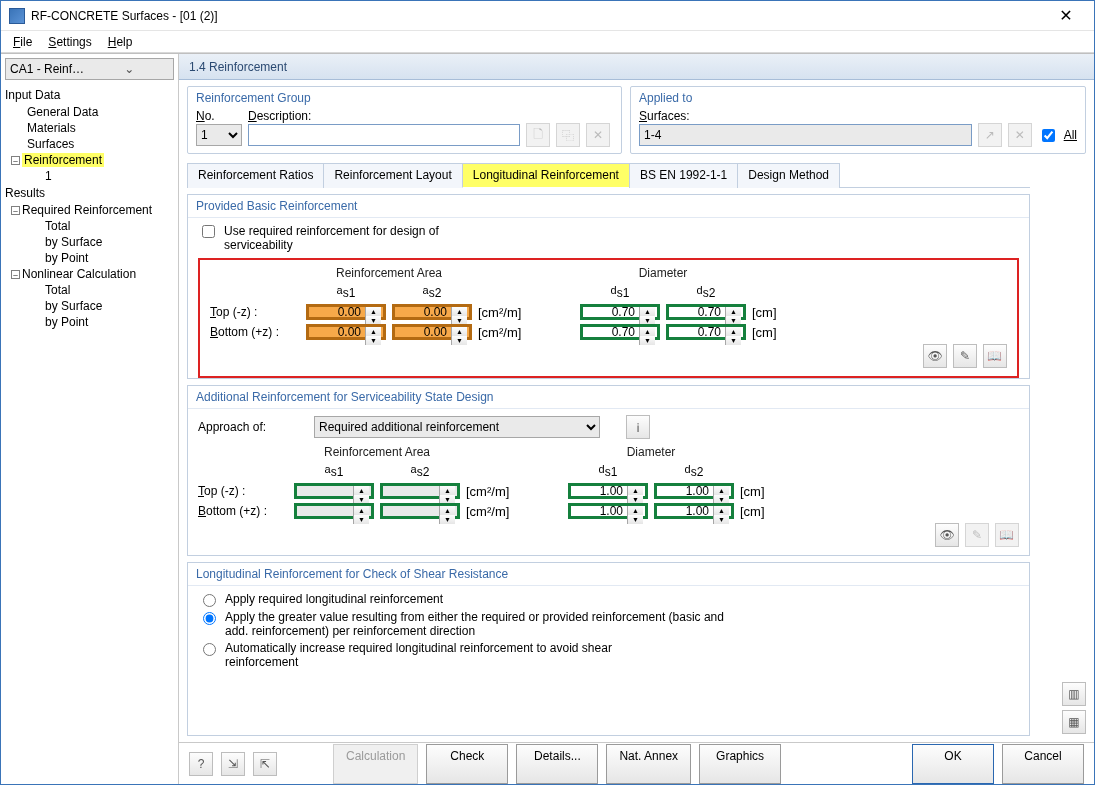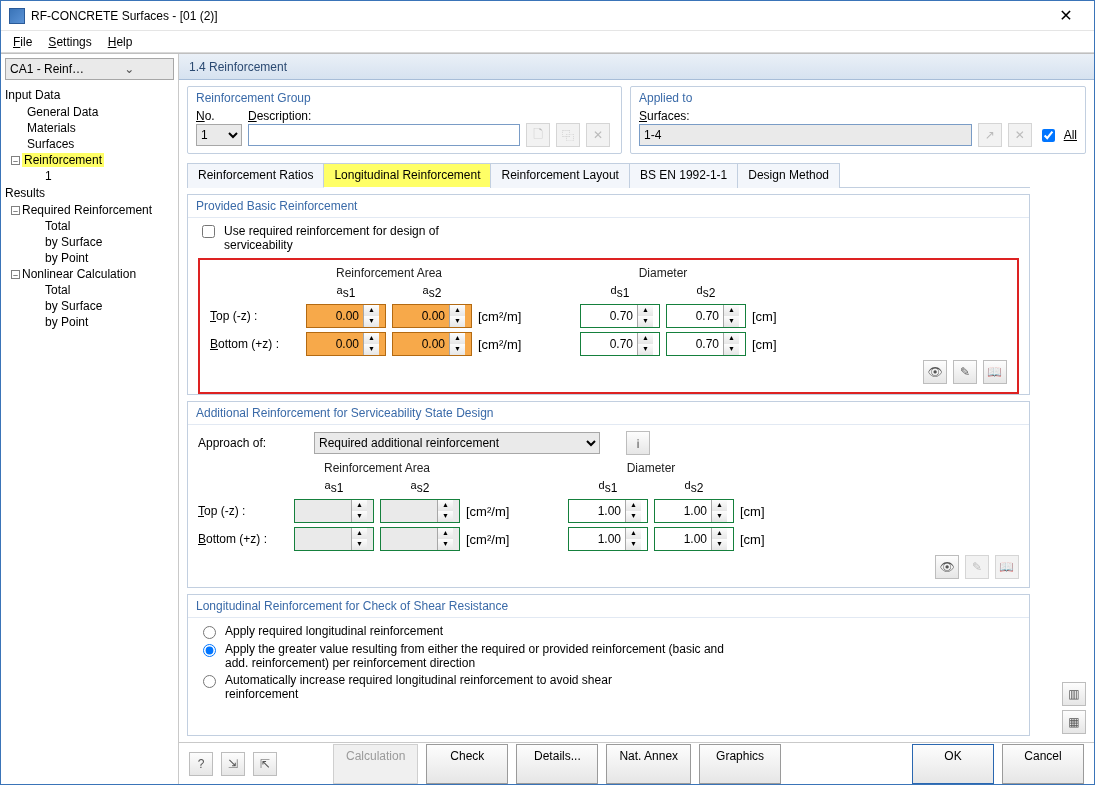--- a/index.html
+++ b/index.html
@@ -41,21 +41,21 @@
   .tabs { display:flex; border-bottom:1px solid #c2cfe0; margin-top:2px; }
   .tab { padding:4px 10px 5px 10px; border:1px solid #c2cfe0; border-bottom:none; margin-right:-1px; background:#f3f6fb; position:relative; top:1px; }
   .tab.active { background:#fff; border-bottom:1px solid #fff; }
   .tab.hl2 { background:#ffff66; }
   .fieldset { border:1px solid #c2cfe0; padding:6px 10px 8px 10px; }
   .fs-title { color:#3a6aa8; margin:-6px -10px 6px -10px; padding:4px 8px; border-bottom:1px solid #e2e9f3; }
   .redbox { border:2px solid #d22; padding:6px 10px 8px 10px; }
   .grid { display:grid; grid-template-columns: 90px 80px 80px 60px 30px 80px 80px 40px; align-items:center; row-gap:4px; column-gap:6px; }
   .hdr { text-align:center; color:#222; }
   .sub { text-align:center; font-size:11px; }
-  .spin { display:flex; height:24px; border:1px solid #15803d; }
+  .spin { display:flex; height:16px; border:3px solid #15803d; }
   .spin input { border:none; width:56px; text-align:right; padding:0 4px; }
   .spin .updn { width:16px; display:flex; flex-direction:column; }
   .spin .updn div { flex:1; border-left:1px solid #a7a7a7; background:linear-gradient(#fdfdfd,#e6e6e6); font-size:7px; text-align:center; line-height:9px; }
   .spin.orange { background:#f7a94a; border-color:#b36a12; }
   .spin.orange input { background:#f7a94a; }
   .unit { font-size:13px; }
   .btnrow { display:flex; justify-content:flex-end; gap:6px; margin-top:4px; }
   .radio { display:flex; align-items:flex-start; gap:6px; margin:3px 0; }
   .radio input { margin-top:2px; }
   .footer { height:42px; border-top:1px solid #c9c9c9; display:flex; align-items:center; padding:0 10px; gap:8px; }
@@ -155,22 +155,22 @@
                 </label>
             </div>
           </div>
         </div>
 
         <div class="content-split">
           <div class="content-left">
 
             <div class="tabs">
               <div class="tab">Reinforcement Ratios</div>
+              <div class="tab">Reinforcement Layout</div>
               <div class="tab active hl2">Longitudinal Reinforcement</div>
-              <div class="tab">Reinforcement Layout</div>
               <div class="tab">BS EN 1992-1-1</div>
               <div class="tab">Design Method</div>
             </div>
 
             <div class="fieldset" style="padding-bottom:0">
               <div class="fs-title">Provided Basic Reinforcement</div>
               <label class="checkbox">
                 <input type="checkbox" style="">
                 <span style="max-width:260px;display:inline-block">Use required reinforcement for design of serviceability</span>
               </label>

